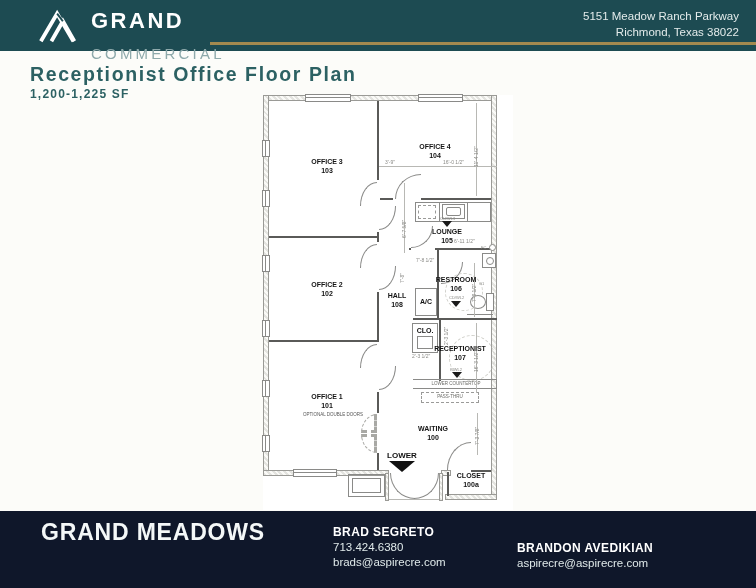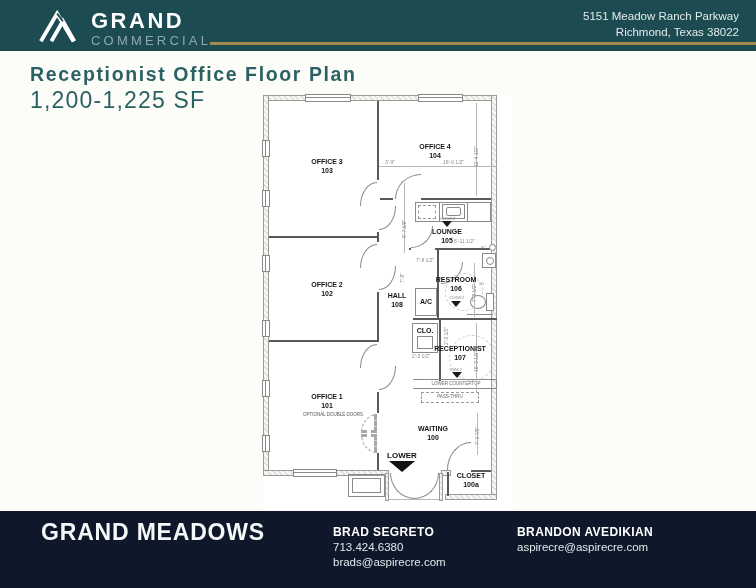--- a/index.html
+++ b/index.html
@@ -5,36 +5,36 @@
   html,body{margin:0;padding:0;}
   body{font-family:"Liberation Sans","DejaVu Sans",sans-serif;background:#e9e9e6;}
   #flyer{position:relative;width:756px;height:588px;background:#fcfcf9;overflow:hidden;margin:0 auto;}
 
   
   #header{position:absolute;left:0;top:0;width:756px;height:51px;background:#1d4b52;}
   #gold-line{position:absolute;left:210px;top:42px;width:546px;height:3px;background:#a3894f;}
   #logo{position:absolute;left:38px;top:7px;display:flex;align-items:flex-start;}
   #logo-mark{width:44px;height:38px;margin-right:9px;}
   #brand-name{color:#ffffff;font-size:22px;font-weight:bold;letter-spacing:2.5px;line-height:22px;margin-top:3px;}
-  #brand-sub{color:#8ea9ab;font-size:13px;letter-spacing:3.2px;margin-top:1px;}
+  #brand-sub{color:#8ea9ab;font-size:15px;letter-spacing:3.2px;margin-top:13px;}
   #address{position:absolute;right:17px;top:8px;text-align:right;color:#e3ebeb;font-size:11.5px;line-height:16px;}
 
   
   #title{position:absolute;left:30px;top:63px;color:#2c6163;}
   #title-line1{font-size:19.5px;font-weight:600;letter-spacing:1.6px;}
-  #title-line2{font-size:23px;font-weight:400;letter-spacing:1.2px;margin-top:1px;}
+  #title-line2{font-size:12px;font-weight:700;letter-spacing:1.2px;margin-top:1px;}
 
   
   #footer{position:absolute;left:0;top:511px;width:756px;height:77px;background:#0f172a;}
   #property{position:absolute;left:8px;top:7px;width:290px;text-align:center;color:#f4f8f8;font-size:23px;font-weight:600;letter-spacing:0.8px;line-height:28px;}
   .contact{position:absolute;top:14px;color:#ffffff;}
   .contact .c-name{font-size:12px;font-weight:bold;letter-spacing:0.4px;line-height:15px;}
   .contact .c-phone,.contact .c-email{font-size:11.5px;font-weight:400;color:#dfe9e9;line-height:15px;}
   #contact-0{left:333px;}
-  #contact-1{left:517px;}
+  #contact-1{left:517px;margin-top:16px;}
 
   
   #plan{position:absolute;left:263px;top:95px;width:250px;height:415px;background:#ffffff;}
   .wallx{position:absolute;background:repeating-linear-gradient(45deg,#e3e3df 0 2px,#fafaf7 2px 4px);border:1px solid #9a9a96;box-sizing:border-box;}
   .iw{position:absolute;background:#5a5a58;}
   .gap{position:absolute;background:#ffffff;}
   .fx{position:absolute;border:1px solid #8a8a88;box-sizing:border-box;background:#fff;}
   .fx-dash{position:absolute;border:1px dashed #9a9a98;box-sizing:border-box;}
   .arc{position:absolute;box-sizing:border-box;}
   .arc-tl{border-top:1px solid #8a8a88;border-left:1px solid #8a8a88;border-radius:100% 0 0 0;}

